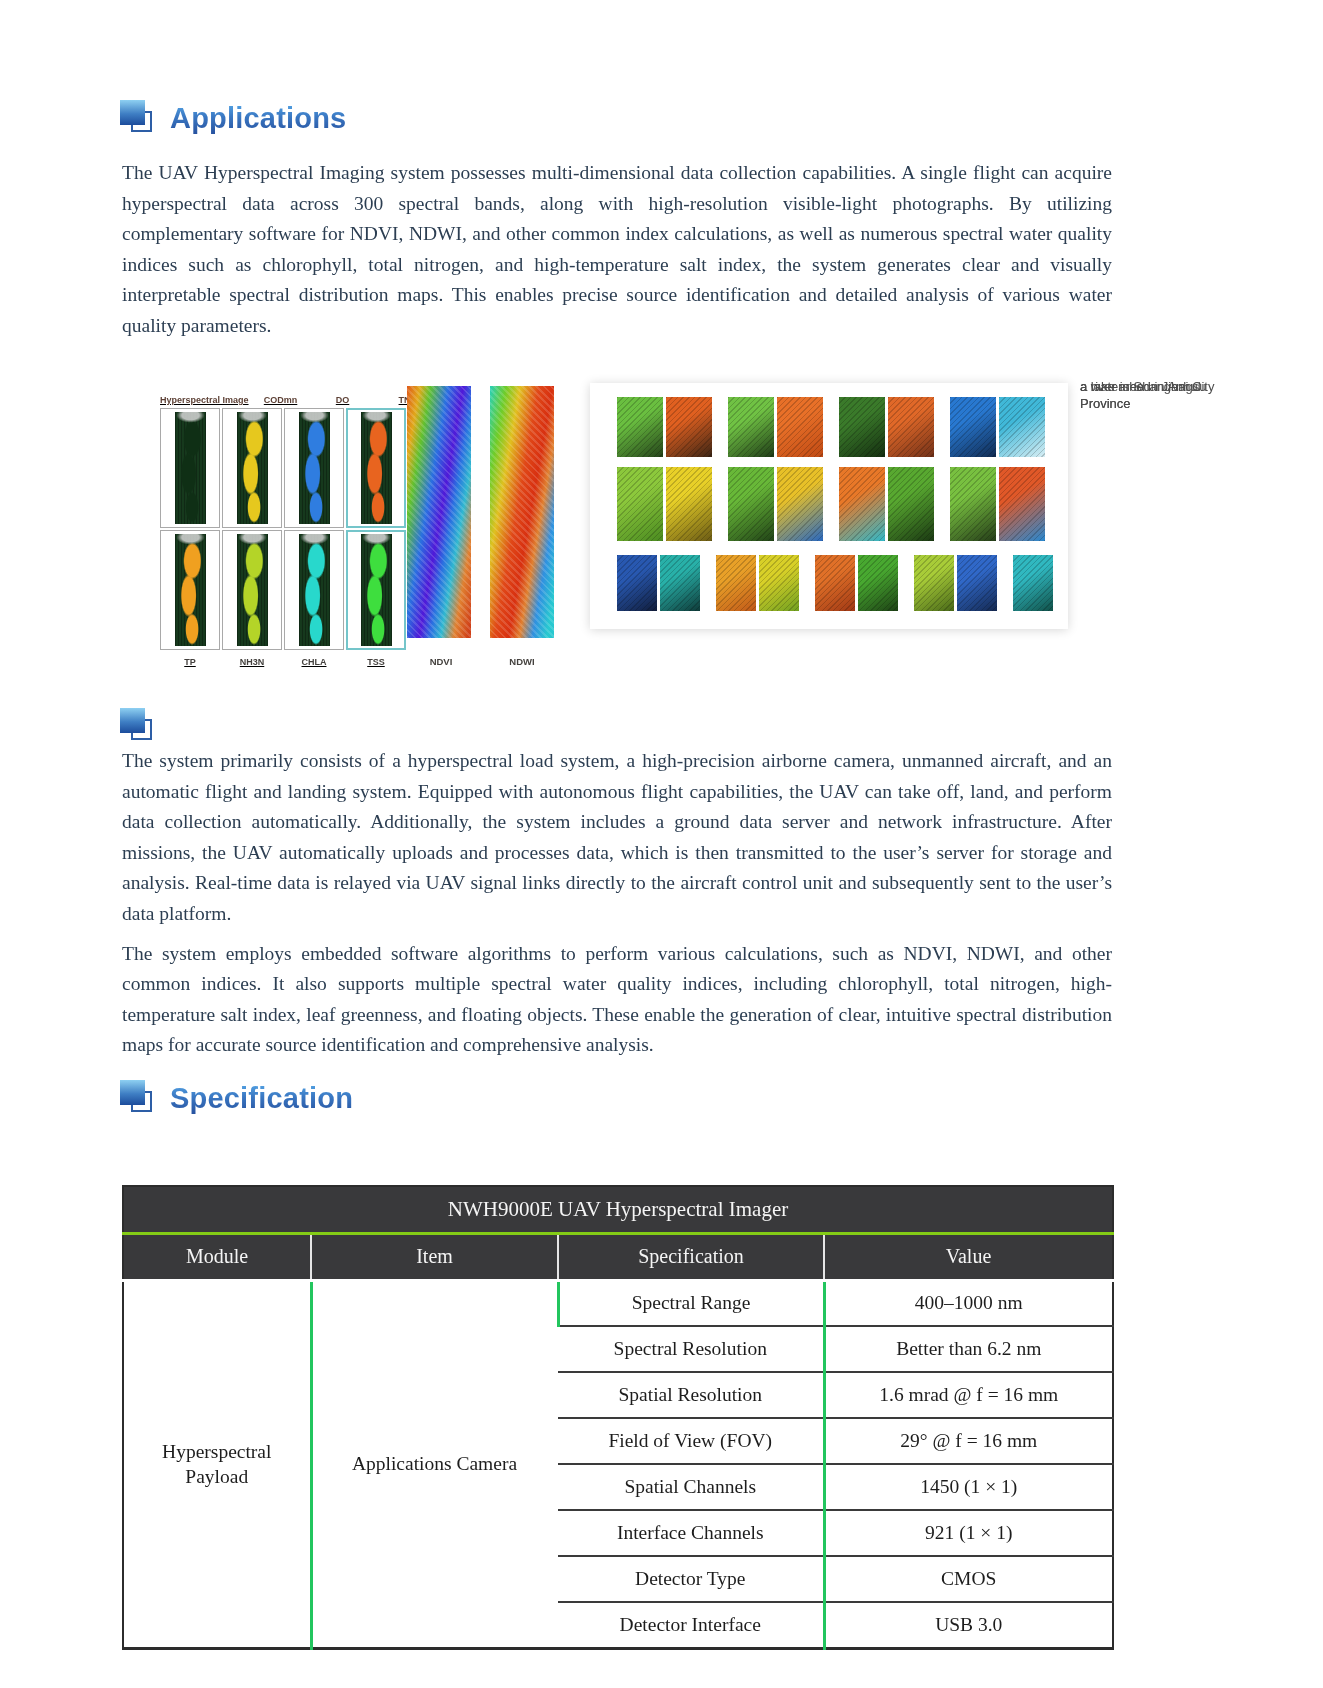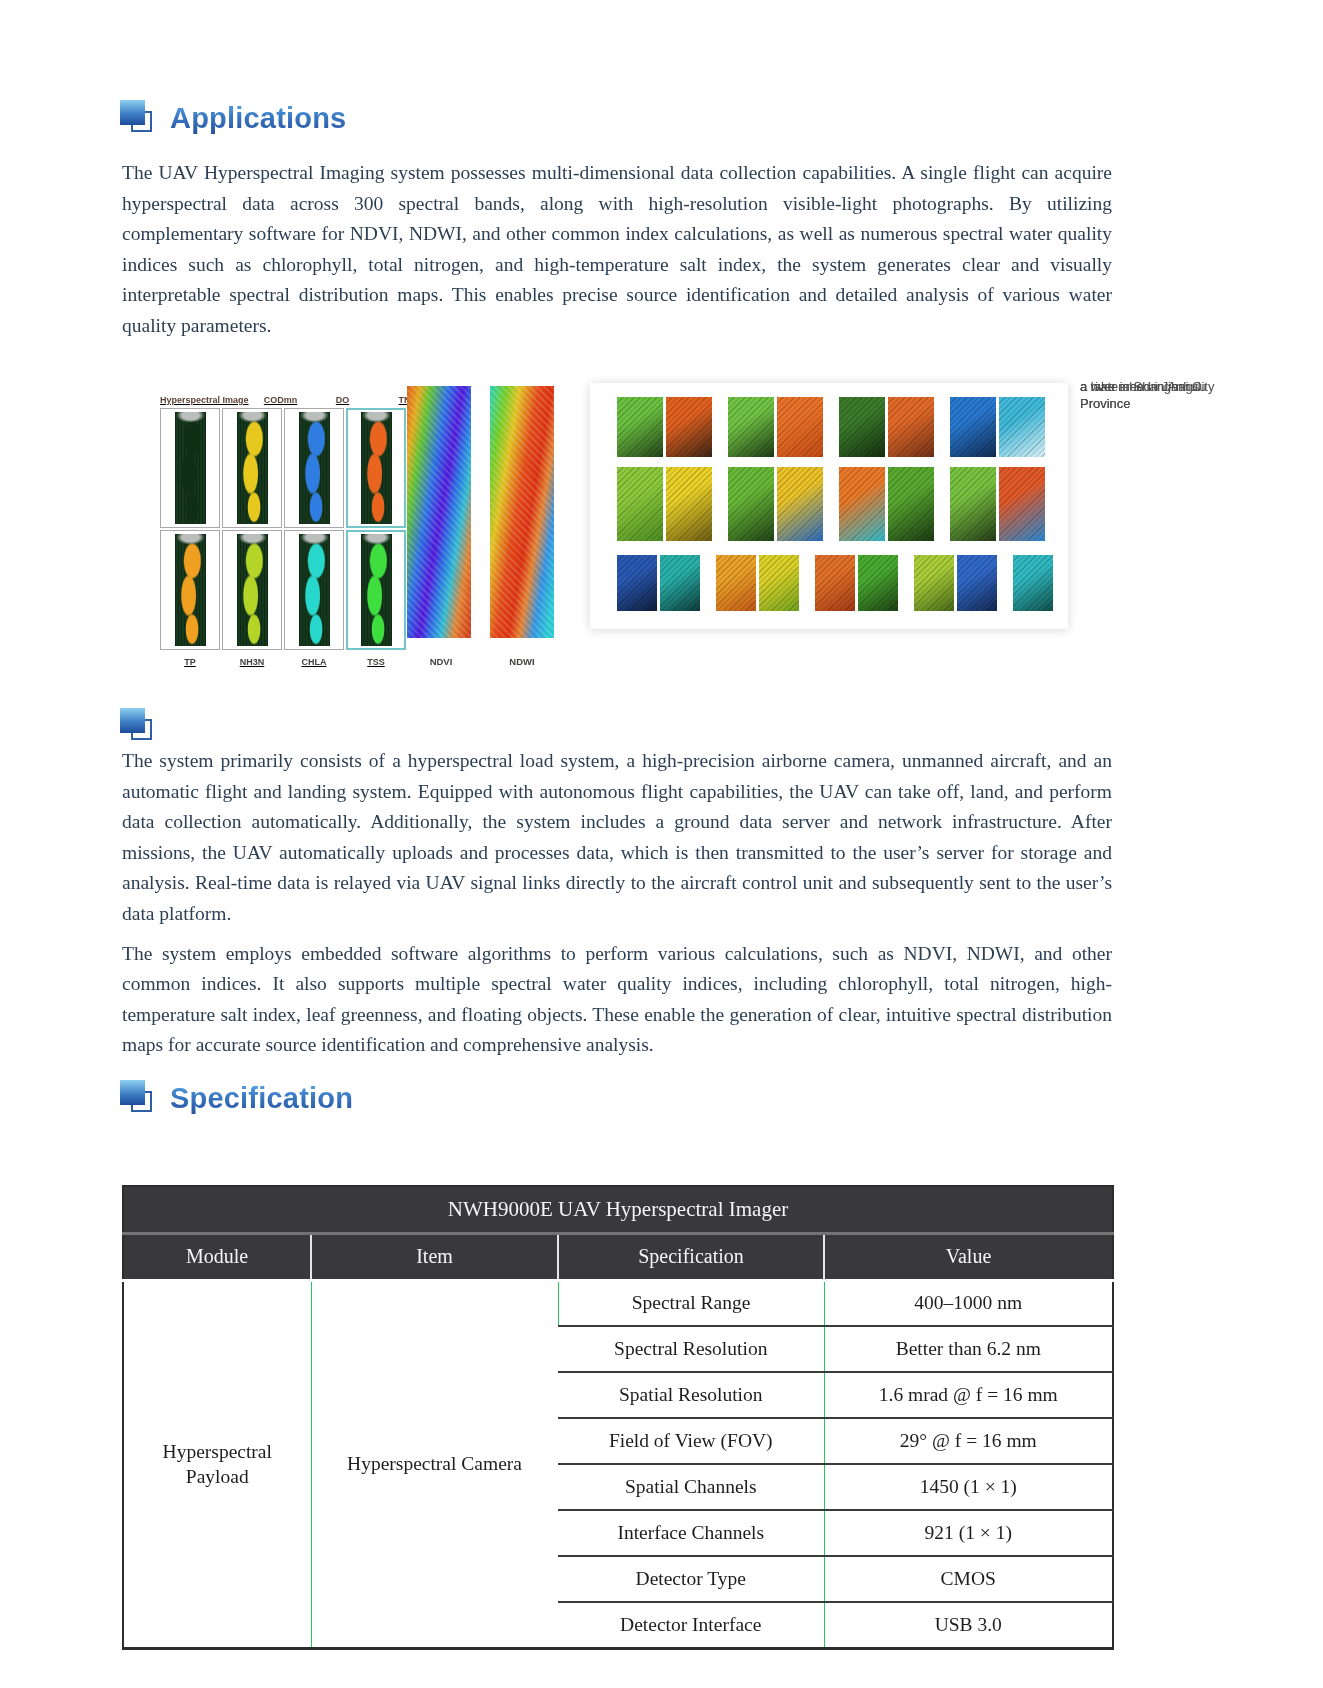--- a/index.html
+++ b/index.html
@@ -88,31 +88,31 @@
   
   .spec-table-wrap { position: absolute; left: 122px; top: 1185px; width: 990px; }
   table.spec {
     width: 100%; border-collapse: collapse; table-layout: fixed;
     border: 2px solid #2c2c2c; border-bottom-width: 3px;
     font-size: 19.5px; color: #1d1d1d;
   }
   table.spec .title-cell {
     background: #39393b; color: #f5f5f5;
     font-size: 21px; text-align: center; height: 47px; font-weight: normal;
-    border-bottom: 3px solid #737373;
+    border-bottom: 3px solid #84cc16;
   }
   table.spec thead th.col-h {
     background: #39393b; color: #f5f5f5;
     font-weight: normal; font-size: 20px; text-align: center; height: 47px;
     border-left: 2px solid #e6e6e6; border-bottom: 3px solid #ffffff;
   }
   table.spec thead th.col-h:first-child { border-left: none; }
   table.spec tbody td {
     text-align: center; height: 46px;
-    border-left: 1px solid #22c55e; border-top: 2px solid #3a3a3a;
+    border-left: 3px solid #22c55e; border-top: 2px solid #3a3a3a;
   }
   table.spec tbody tr:first-child td { border-top: none; }
   table.spec tbody td:first-child { border-left: none; }
   table.spec td.mod { padding: 0 28px; line-height: 25px; }
 </style>
 </head>
 <body>
 
 <div class="page">
 
@@ -260,21 +260,21 @@
         <tr id="specHeadRow">
             <th class="col-h">Module</th>
             <th class="col-h">Item</th>
             <th class="col-h">Specification</th>
             <th class="col-h">Value</th>
           </tr>
       </thead>
       <tbody id="specBody">
           <tr>
             <td class="mod" rowspan="8">Hyperspectral Payload</td>
-            <td rowspan="8">Hyperspectral Camera</td>
+            <td rowspan="8">Applications Camera</td>
             <td>Spectral Range</td>
             <td>400–1000 nm</td>
           </tr>
           <tr>
             <td>Spectral Resolution</td>
             <td>Better than 6.2 nm</td>
           </tr>
           <tr>
             <td>Spatial Resolution</td>
             <td>1.6 mrad @ f = 16 mm</td>

